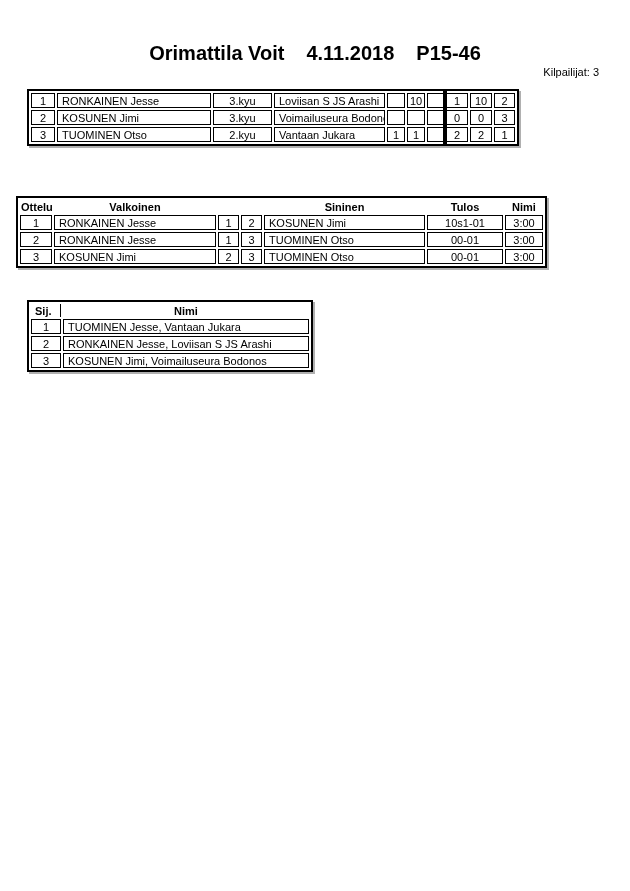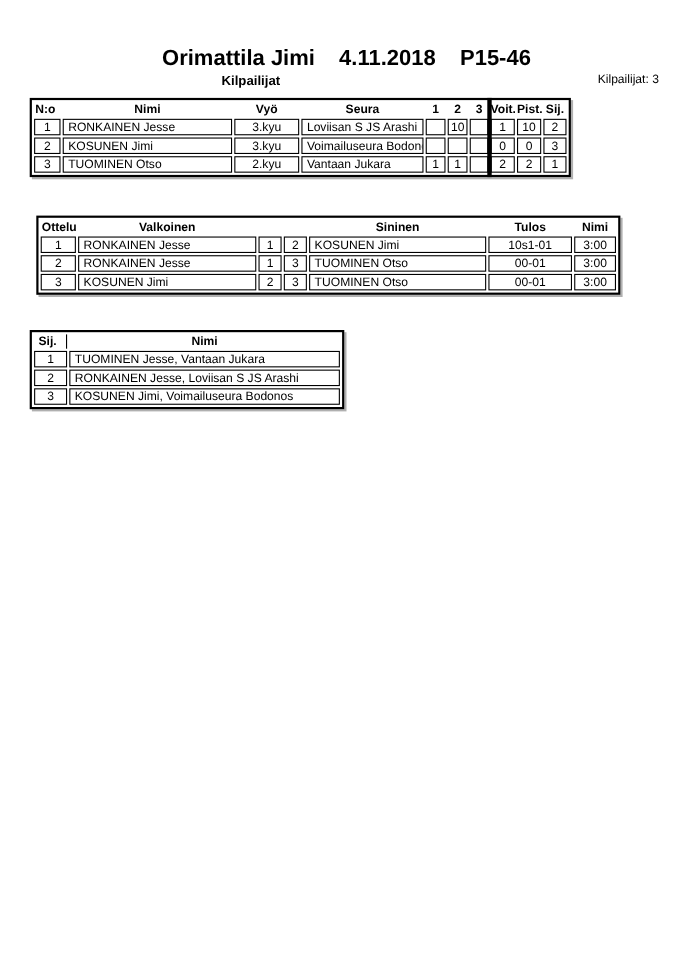--- a/index.html
+++ b/index.html
@@ -33,64 +33,51 @@
   td {
     border:1px solid #000; font-size:11px; height:15px;
     padding:0 2px; text-align:center; white-space:nowrap; overflow:hidden;
   }
   td.tl { text-align:left; padding-left:4px; }
   th.thl { text-align:left; padding-left:1px; }
   .t1 { width:492px; }
   .t2 { width:531px; }
   .t3 { width:286px; }
   .wrap-competitors { left:27px; top:89px; }
-  .wrap-matches     { left:33px; top:196px; }
+  .wrap-matches     { left:16px; top:196px; }
   .wrap-results     { left:27px; top:300px; }
   .group-line { position:absolute; left:416px; top:0; width:4px; height:100%; background:#000; }
   .t3 th.sij { border-right:1px solid #000; text-align:left; padding-left:4px; }
 </style>
 </head>
 <body>
 
 <div class="canvas">
 
   <div class="abs doc-title">
-    <span>Orimattila Jimi</span><span class="gap">4.11.2018</span><span class="gap">P15-46</span>
+    <span>Orimattila Voit</span><span class="gap">4.11.2018</span><span class="gap">P15-46</span>
   </div>
 
-  <div class="abs section-heading heading-competitors">Kilpailijat</div>
   <div class="abs count-label">Kilpailijat: 3</div>
 
   <div class="tbl-wrap wrap-competitors">
     <table class="t1">
       <colgroup>
         <col style="width:24px">
           <col style="width:154px">
           <col style="width:59px">
           <col style="width:111px">
         <col style="width:18px">
           <col style="width:18px">
           <col style="width:17px">
         <col style="width:22px">
           <col style="width:22px">
           <col style="width:21px">
       </colgroup>
       <tbody>
-          <tr>
-        <th class="thl">N:o</th>
-        <th>Nimi</th>
-        <th>Vyö</th>
-        <th>Seura</th>
-        <th>1</th>
-        <th>2</th>
-        <th>3</th>
-        <th>Voit.</th>
-        <th>Pist.</th>
-        <th>Sij.</th>
-      </tr>
       <tr>
         <td>1</td>
         <td class="tl">RONKAINEN Jesse</td>
         <td>3.kyu</td>
         <td class="tl">Loviisan S JS Arashi</td>
         <td></td>
         <td>10</td>
         <td></td>
         <td>1</td>
         <td>10</td>

